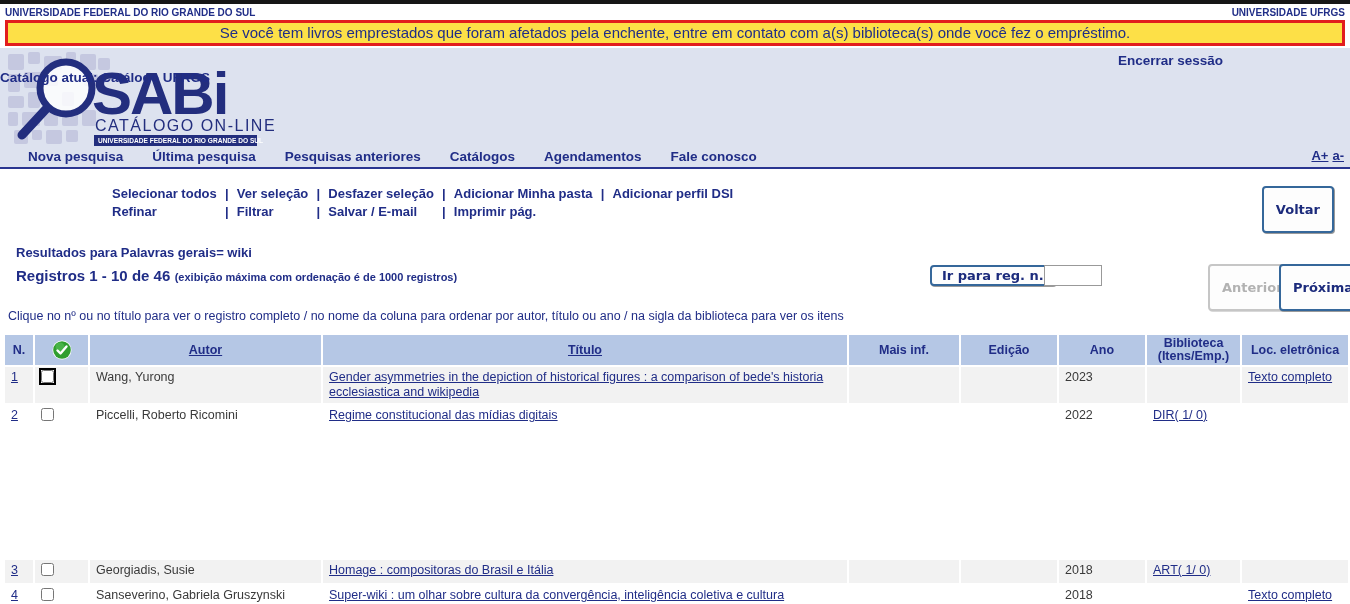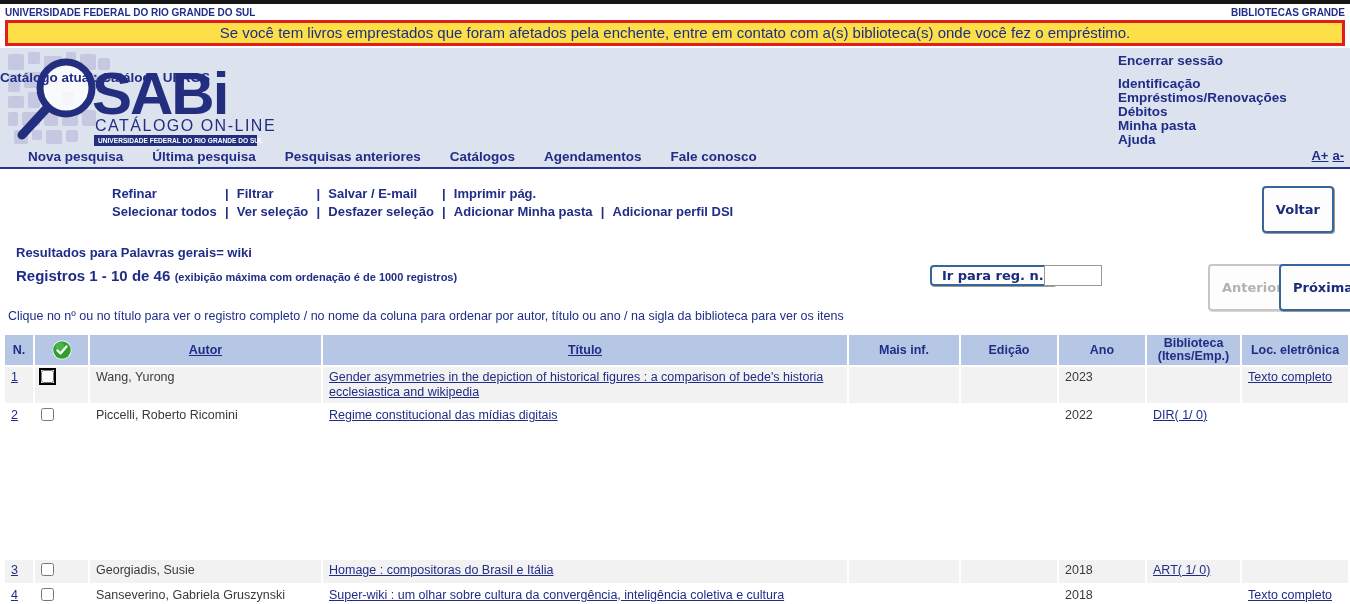--- a/index.html
+++ b/index.html
@@ -88,21 +88,21 @@
   .r1{height:32px} .r2{height:153px} .r3{height:23px}
   .check-ball { display:inline-block; vertical-align:middle; }
 </style>
 </head>
 <body>
 
 <div class="top-strip"></div>
 
 <div class="top-bar">
   <span>UNIVERSIDADE FEDERAL DO RIO GRANDE DO SUL</span>
-  <span>BIBLIOTECAS GRANDE</span>
+  <span>UNIVERSIDADE UFRGS</span>
 </div>
 
 <div class="alert-box">
   <span>Se você tem livros emprestados que foram afetados pela enchente, entre em contato com a(s) biblioteca(s) onde você fez o empréstimo.</span>
 </div>
 
 <div class="band">
 
   <svg class="logo" width="270" height="102" viewBox="0 0 270 102">
     <g fill="#c5c8e0">
@@ -136,67 +136,60 @@
     <text x="86" y="64" font-size="60" font-weight="bold" fill="#232e7e" font-family="Liberation Sans, sans-serif" letter-spacing="-2">SABi</text>
     <text x="89" y="81" font-size="16" fill="#232e7e" letter-spacing="1.5" font-family="Liberation Sans, sans-serif">CATÁLOGO ON-LINE</text>
     <rect x="88" y="85" width="163" height="11" fill="#232e7e"></rect>
     <text x="92" y="93" font-size="6.6" fill="#ffffff" font-weight="bold" font-family="Liberation Sans, sans-serif">UNIVERSIDADE FEDERAL DO RIO GRANDE DO SUL</text>
   </svg>
 
   <div class="catalog-label">Catálogo atual: Catálogo UFRGS</div>
 
   <a class="session-link">Encerrar sessão</a>
 
-  <div class="account-links">
-    <a>Identificação</a>
-    <a>Empréstimos/Renovações</a>
-    <a>Débitos</a>
-    <a>Minha pasta</a>
-    <a>Ajuda</a>
-  </div>
 
   <div class="nav-row">
     <div class="nav-items">
       <a>Nova pesquisa</a>
       <a>Última pesquisa</a>
       <a>Pesquisas anteriores</a>
       <a>Catálogos</a>
       <a>Agendamentos</a>
       <a>Fale conosco</a>
     </div>
     <div class="font-links">
       <a>A+</a><a>a-</a>
     </div>
   </div>
 </div>
 
 <div class="toolbar">
   <table class="toolbar-grid">
     <tbody>
         <tr>
+      <td class="c1"><a>Selecionar todos</a></td>
+      <td class="pipe">|</td>
+      <td class="c2"><a>Ver seleção</a></td>
+      <td class="pipe">|</td>
+      <td class="c3"><a>Desfazer seleção</a></td>
+      <td class="pipe">|</td>
+      <td class="c4"><a>Adicionar Minha pasta</a></td>
+      <td class="pipe">|</td>
+      <td><a>Adicionar perfil DSI</a></td>
+    </tr>
+    <tr>
       <td><a>Refinar</a></td>
       <td class="pipe">|</td>
       <td><a>Filtrar</a></td>
       <td class="pipe">|</td>
       <td><a>Salvar / E-mail</a></td>
       <td class="pipe">|</td>
       <td><a>Imprimir pág.</a></td>
       <td></td>
           <td></td>
-    </tr>
-    <tr>
-      <td class="c1"><a>Selecionar todos</a></td>
-      <td class="pipe">|</td>
-      <td class="c2"><a>Ver seleção</a></td>
-      <td class="pipe">|</td>
-      <td class="c3"><a>Desfazer seleção</a></td>
-      <td class="pipe">|</td>
-      <td class="c4"><a>Adicionar Minha pasta</a></td>
-      <td class="pipe">|</td>
-      <td><a>Adicionar perfil DSI</a></td>
     </tr>
   </tbody>
     </table>
   <button class="btn back-btn">Voltar</button>
 </div>
 
 <div class="results">
   <div class="query-label">Resultados para Palavras gerais= wiki</div>
   <div class="range-line">
     <span class="range-label">Registros 1 - 10 de 46</span>

